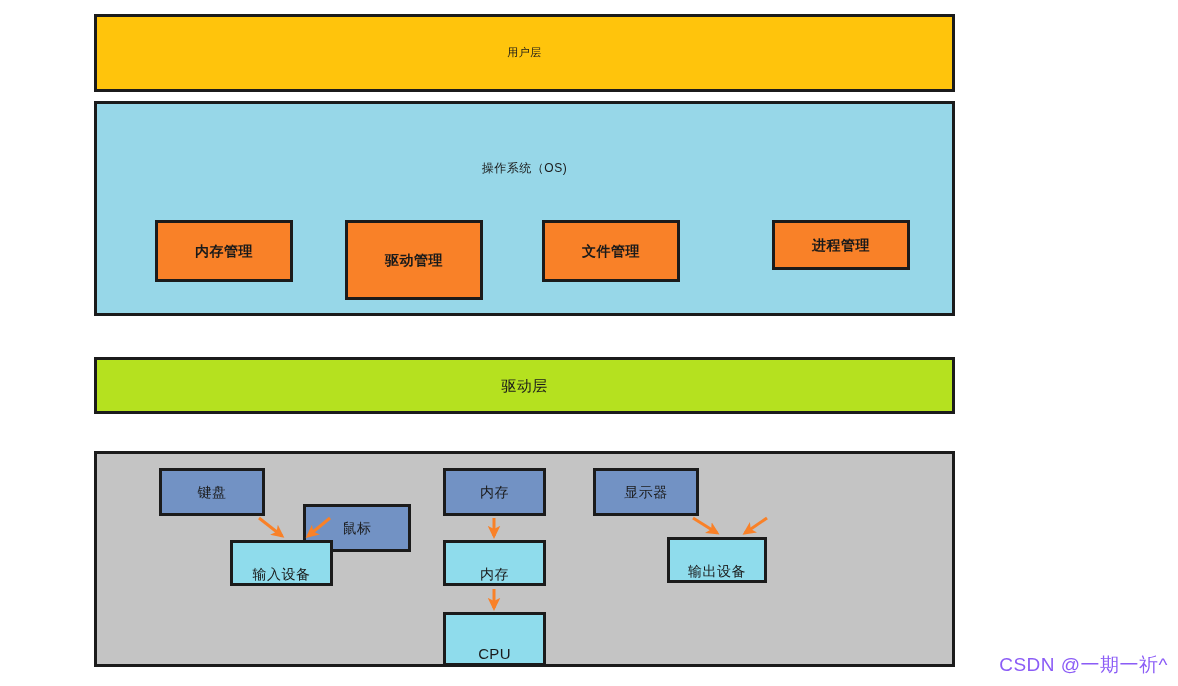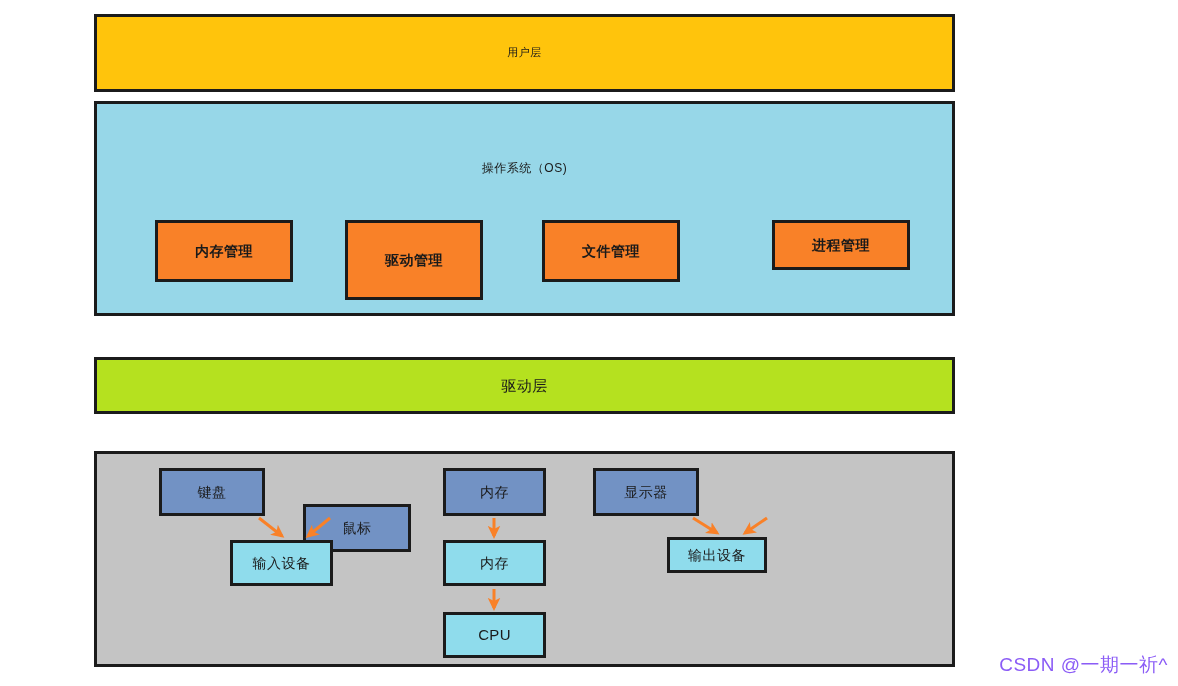--- a/index.html
+++ b/index.html
@@ -75,20 +75,21 @@
   
   .dev {
     background: #7292c4;
     font-size: 14px;
     border-width: 3px;
   }
   .agg {
     background: #8fdcec;
     font-size: 14px;
     border-width: 3px;
+    align-items: flex-end;
   }
   .agg.latin {
     font-size: 15px;
     letter-spacing: 0.3px;
   }
 
   
   .arrow-layer {
     position: absolute;
     left: 0;
@@ -153,24 +154,24 @@
   <div class="node dev" id="dev-3" style="left: 593px; top: 468px; width: 106px; height: 48px;">
     <span>显示器</span>
   </div>
 
   <div class="node agg" id="agg-0" style="left: 230px; top: 540px; width: 103px; height: 46px;">
     <span>输入设备</span>
   </div>
   <div class="node agg" id="agg-1" style="left: 443px; top: 540px; width: 103px; height: 46px;">
     <span>内存</span>
   </div>
-  <div class="node agg latin" id="agg-2" style="left: 443px; top: 612px; width: 103px; height: 46px;">
+  <div class="node agg latin" id="agg-2" style="left: 443px; top: 612px; width: 103px; height: 54px;">
     <span>CPU</span>
   </div>
-  <div class="node agg" id="agg-3" style="left: 667px; top: 537px; width: 100px; height: 36px;">
+  <div class="node agg" id="agg-3" style="left: 667px; top: 537px; width: 100px; height: 46px;">
     <span>输出设备</span>
   </div>
 
   <svg class="arrow-layer" id="arrow-layer" width="1178" height="686" viewBox="0 0 1178 686">
       <defs>
         <marker id="arrowhead" markerWidth="5" markerHeight="5" refX="3.4" refY="2.5" orient="auto" markerUnits="strokeWidth">
           <path d="M0,0.4 L4.4,2.5 L0,4.6 L1.1,2.5 Z" fill="#f98128"></path>
         </marker>
       </defs>
       <line x1="259" y1="518" x2="282" y2="536" stroke="#f98128" stroke-width="3" marker-end="url(#arrowhead)"></line>

